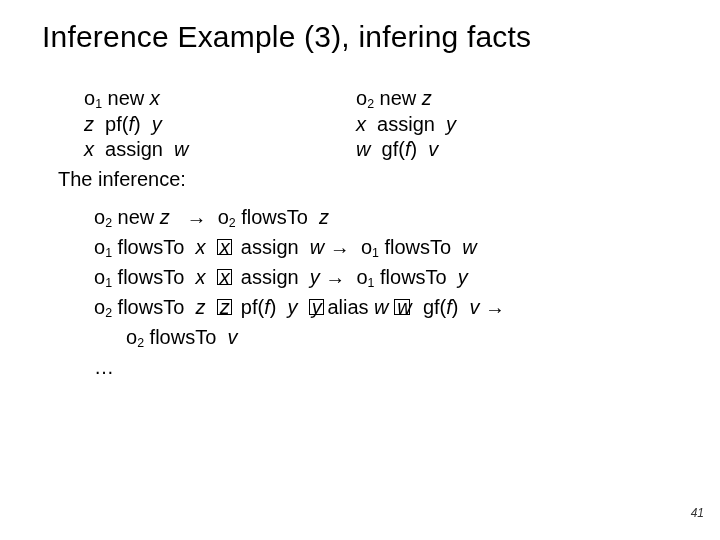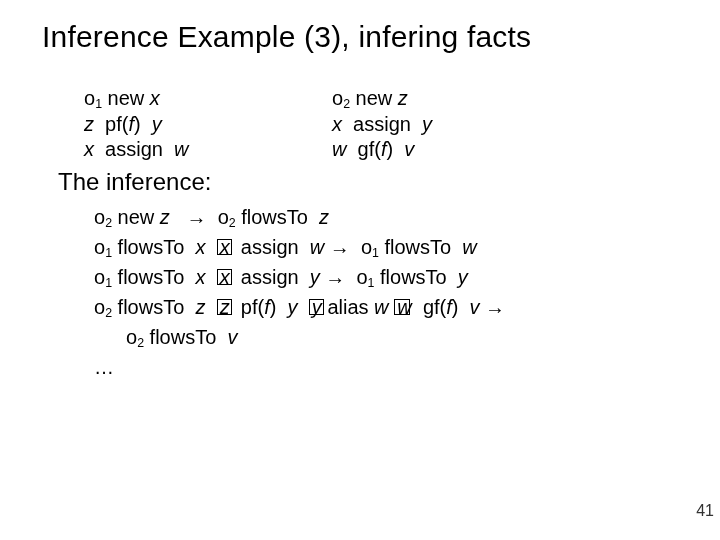--- a/index.html
+++ b/index.html
@@ -29,55 +29,57 @@
   .facts {
     position: absolute;
     top: 86px;
     left: 84px;
     right: 60px;
     font-size: 20px;
     line-height: 1.28;
   }
   .facts-row {
     display: flex;
+    gap: 24px;
   }
   .facts-col {
     flex: 0 0 248px;
   }
   .facts-col2 {
     flex: 0 0 260px;
   }
   .subhead {
     position: absolute;
     left: 58px;
     top: 168px;
-    font-size: 24px;
+    font-size: 20px;
   }
   .inference {
     position: absolute;
     left: 94px;
     top: 202px;
     font-size: 20px;
     line-height: 1.5;
   }
   .inference .line {
     white-space: nowrap;
   }
   .cont {
     margin-left: 32px;
   }
   .dots {
     margin-left: 0px;
   }
   .pagenum {
     position: absolute;
-    right: 6px;
+    right: 16px;
     bottom: 20px;
-    font-size: 16px;
+    font-size: 12px;
     color: #333;
+    font-style: italic;
   }
   sub {
     font-size: 0.62em;
     vertical-align: -0.25em;
     line-height: 0;
   }
   .it { font-style: italic; }
   .box {
     display: inline-block;
     width: 0.78em;

